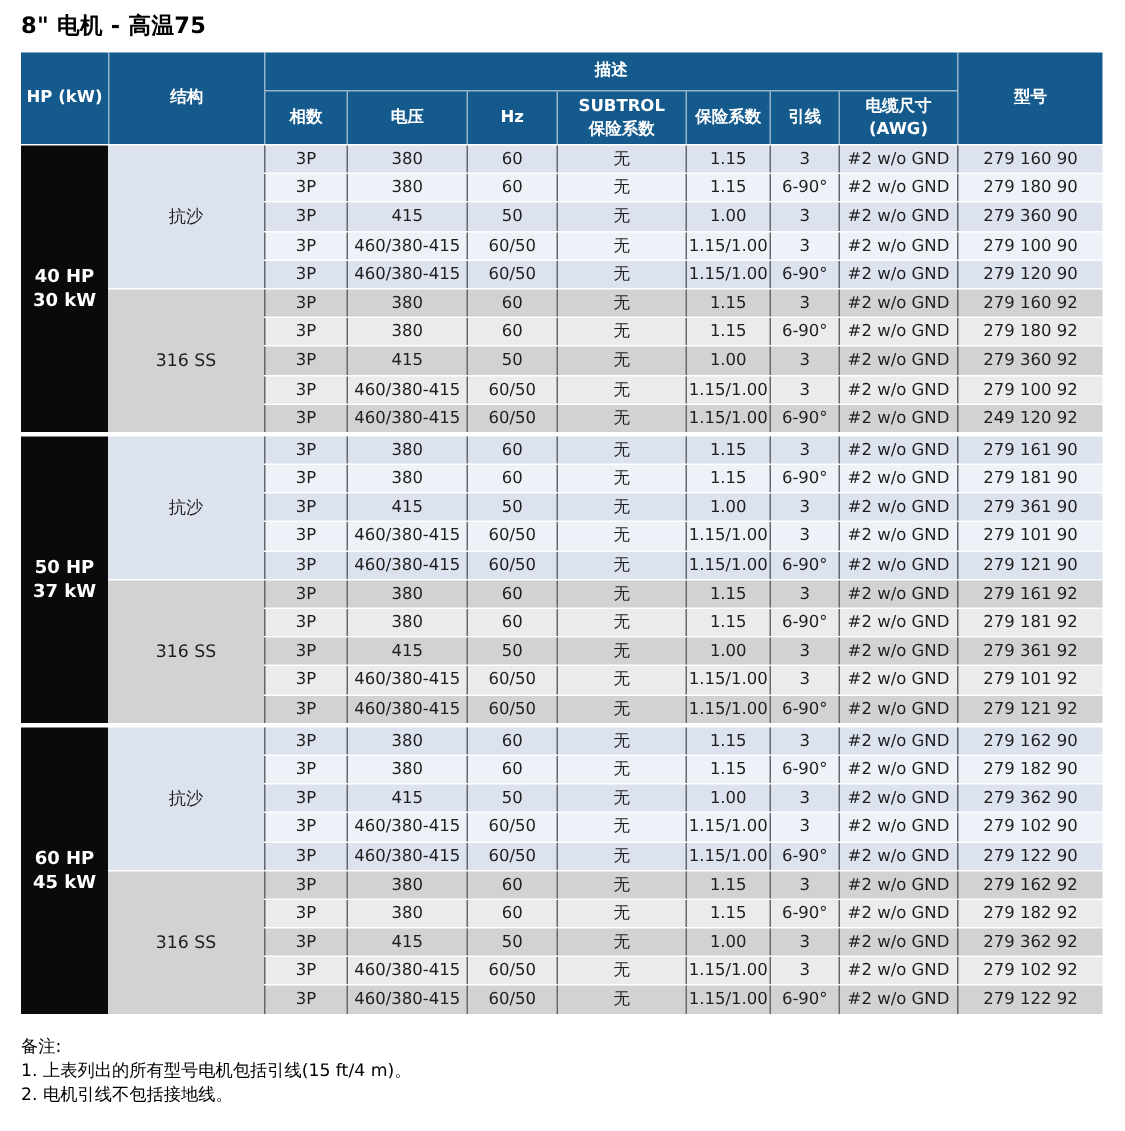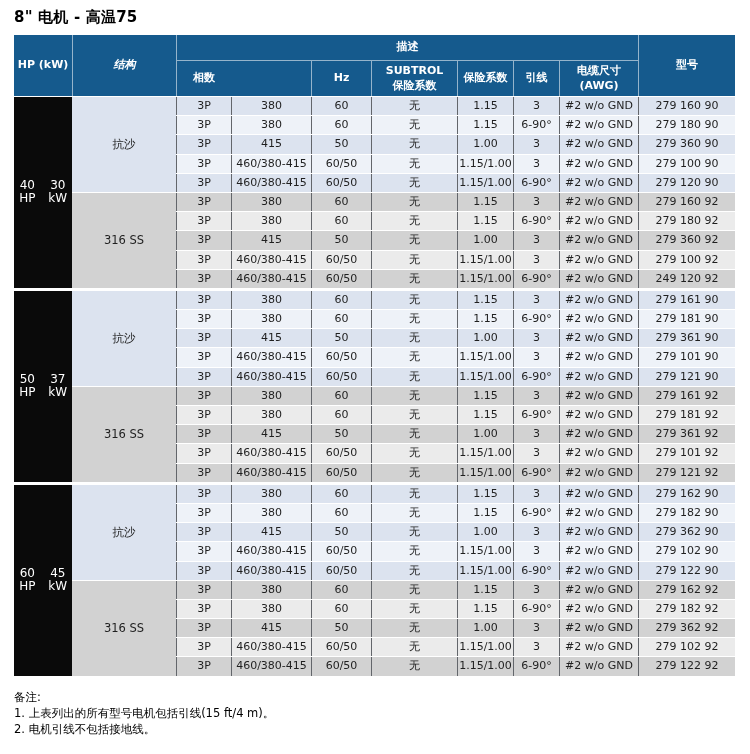--- a/index.html
+++ b/index.html
@@ -31,43 +31,43 @@
     grid-template-columns:58px 104px 55px 80px 60px 86px 56px 46px 79px 97px;
     grid-template-rows:26px 35px;
     background:var(--header-blue);
     color:#fff;font-weight:bold;font-size:11px;
   }
   .hcell{
     display:flex;align-items:center;justify-content:center;
     text-align:center;white-space:pre-line;line-height:1.3;
   }
   .h-hp{grid-column:1;grid-row:1/3;}
-  .h-structure{grid-column:2;grid-row:1/3;border-left:1px solid var(--hdr-line);font-style:italic;}
+  .h-structure{grid-column:2;grid-row:1/3;border-left:1px solid var(--hdr-line);}
   .h-desc{grid-column:3/10;grid-row:1;border-left:1px solid var(--hdr-line);border-bottom:1px solid var(--hdr-line);}
   .h-model{grid-column:10;grid-row:1/3;border-left:1px solid var(--hdr-line);}
   .h-sub{grid-row:2;border-left:1px solid var(--hdr-line);}
   .sc0{grid-column:3;}.sc1{grid-column:4;}.sc2{grid-column:5;}
   .sc3{grid-column:6;}.sc4{grid-column:7;}.sc5{grid-column:8;}.sc6{grid-column:9;}
   
   .tbody{margin-top:1px;}
   .group{
     display:grid;
     grid-template-columns:58px 104px 55px 80px 60px 86px 56px 46px 79px 97px;
     grid-auto-rows:18.2px;
     row-gap:1px;
     background:#fff;
   }
   .group + .group{margin-top:3px;}
   .cell{
     display:flex;align-items:center;justify-content:center;
     font-size:11px;line-height:1.1;text-align:center;
   }
   .hp-cell{
-    background:var(--hp-black);color:#fff;font-weight:normal;font-size:12px;
-    gap:3px;
+    background:var(--hp-black);color:#fff;font-weight:bold;font-size:12px;
+    flex-direction:column;gap:3px;
   }
   .structure-cell{border-left:none;font-size:11.5px;}
   .structure-cell.blue{background:var(--row-blue-dark);}
   .structure-cell.gray{background:var(--row-gray-dark);}
   .data-cell{border-left:1px solid var(--grid-line);color:#1f1f1f;}
   .data-cell.blue.dark{background:var(--row-blue-dark);}
   .data-cell.blue.light{background:var(--row-blue-light);}
   .data-cell.gray.dark{background:var(--row-gray-dark);}
   .data-cell.gray.light{background:var(--row-gray-light);}
   
@@ -81,20 +81,21 @@
   <div class="title">8" 电机 - 高温75</div>
 
   <div class="tbl">
 
     <div class="thead">
       <div class="hcell h-hp">HP (kW)</div>
       <div class="hcell h-structure">结构</div>
       <div class="hcell h-model">型号</div>
       <div class="hcell h-desc">描述</div>
       <div class="hcell h-sub sc0">相数</div>
+      <div class="hcell h-sub sc1">电压</div>
       <div class="hcell h-sub sc2">Hz</div>
       <div class="hcell h-sub sc3">SUBTROL
 保险系数</div>
       <div class="hcell h-sub sc4">保险系数</div>
       <div class="hcell h-sub sc5">引线</div>
       <div class="hcell h-sub sc6">电缆尺寸
 (AWG)</div>
     </div>
 
     <div class="tbody">

